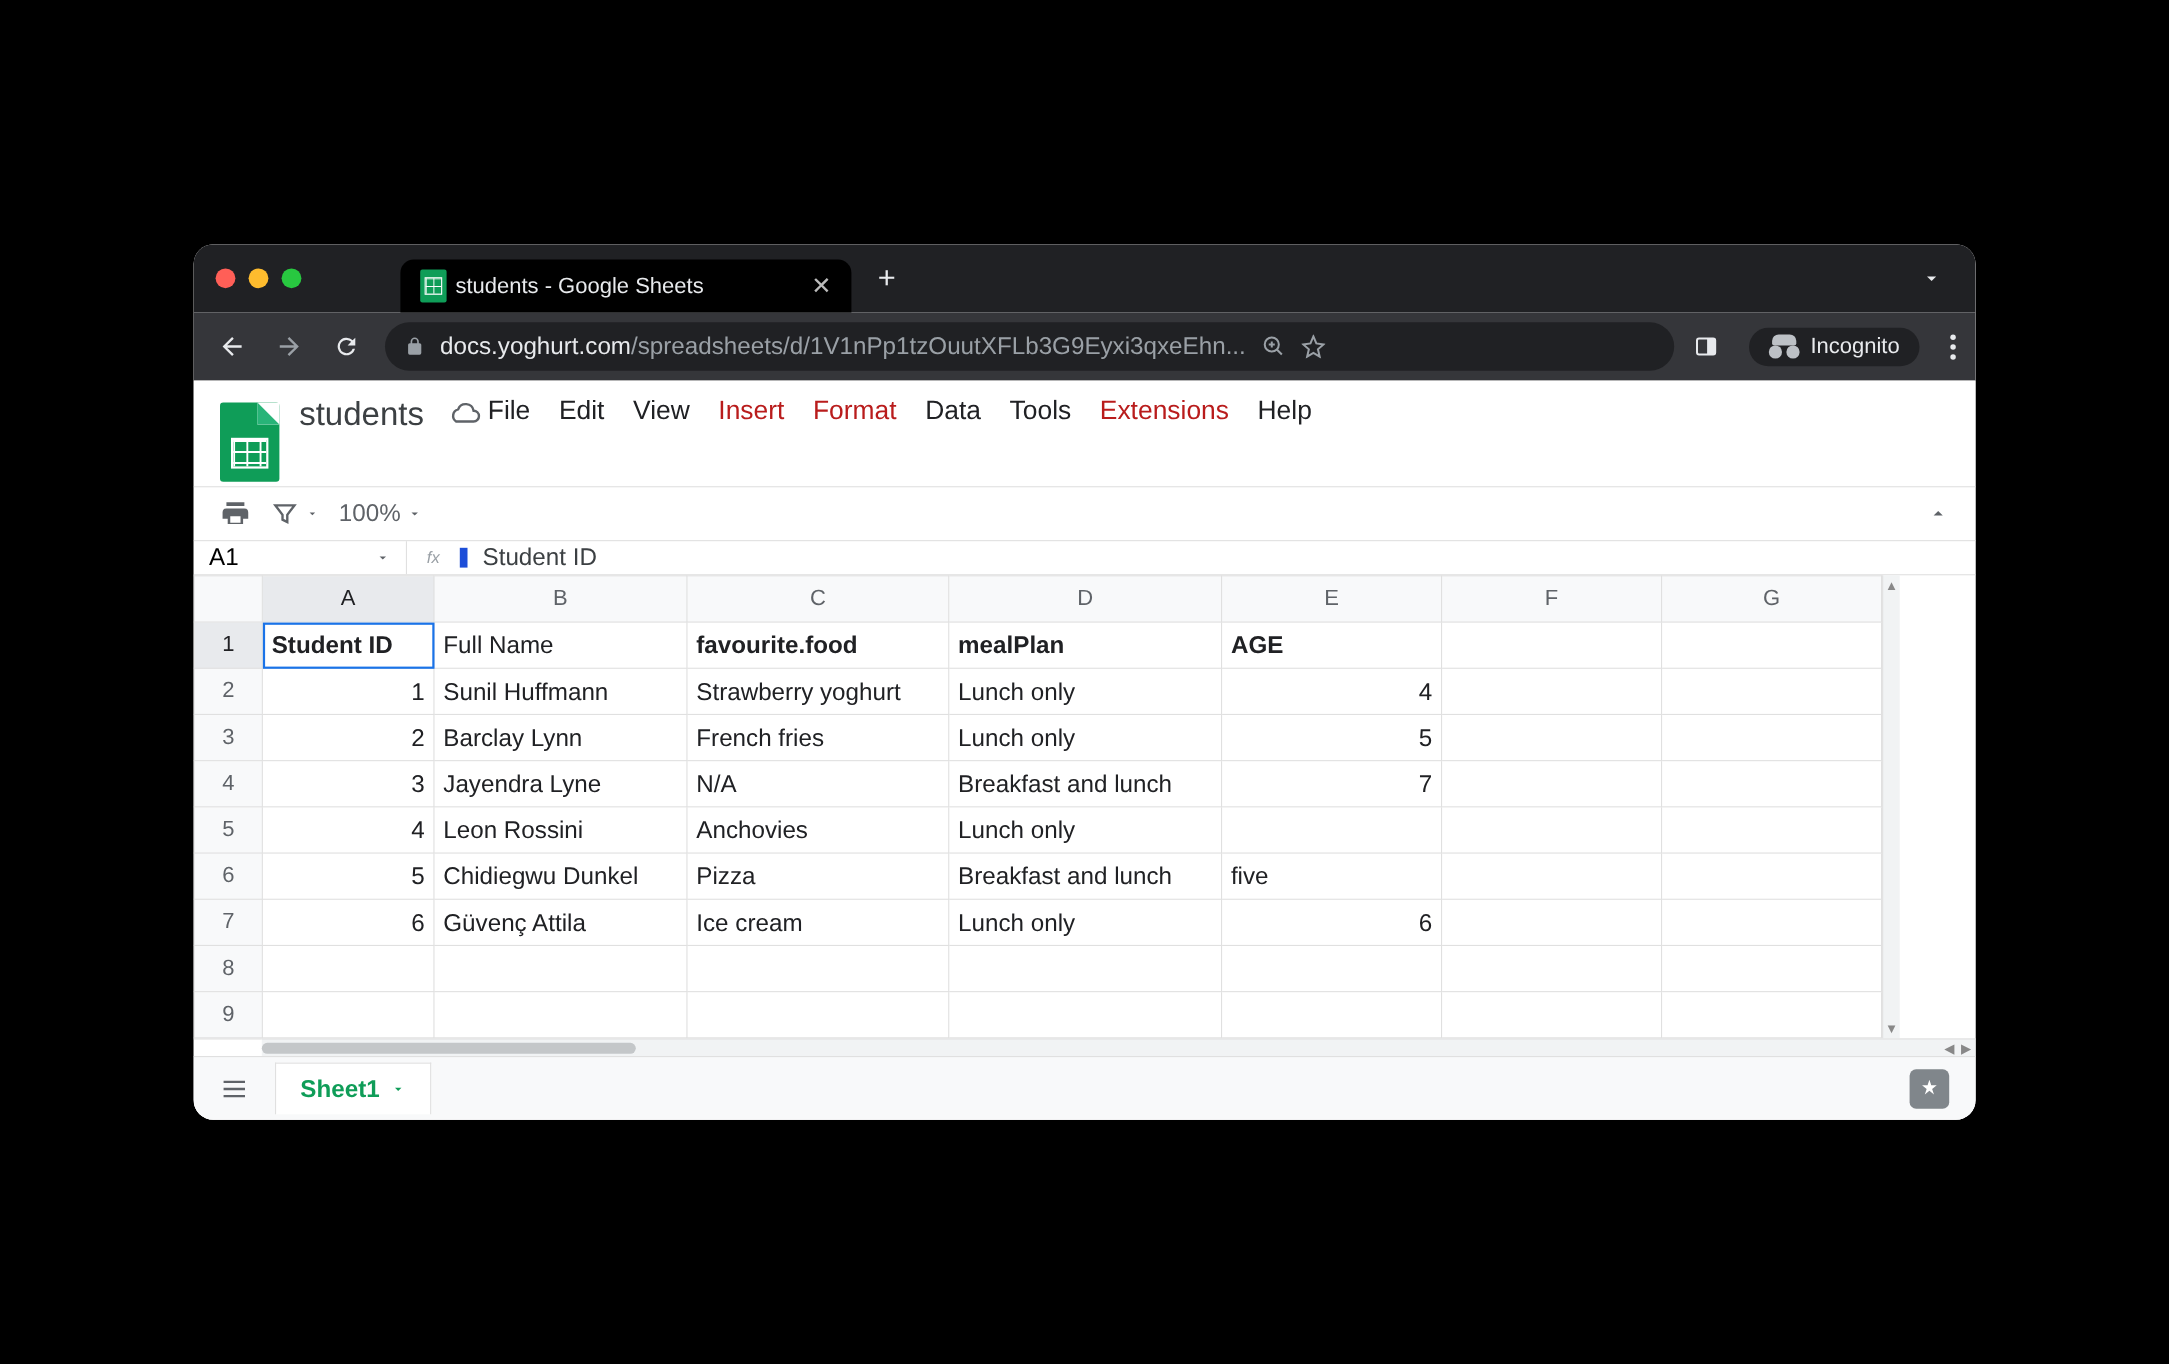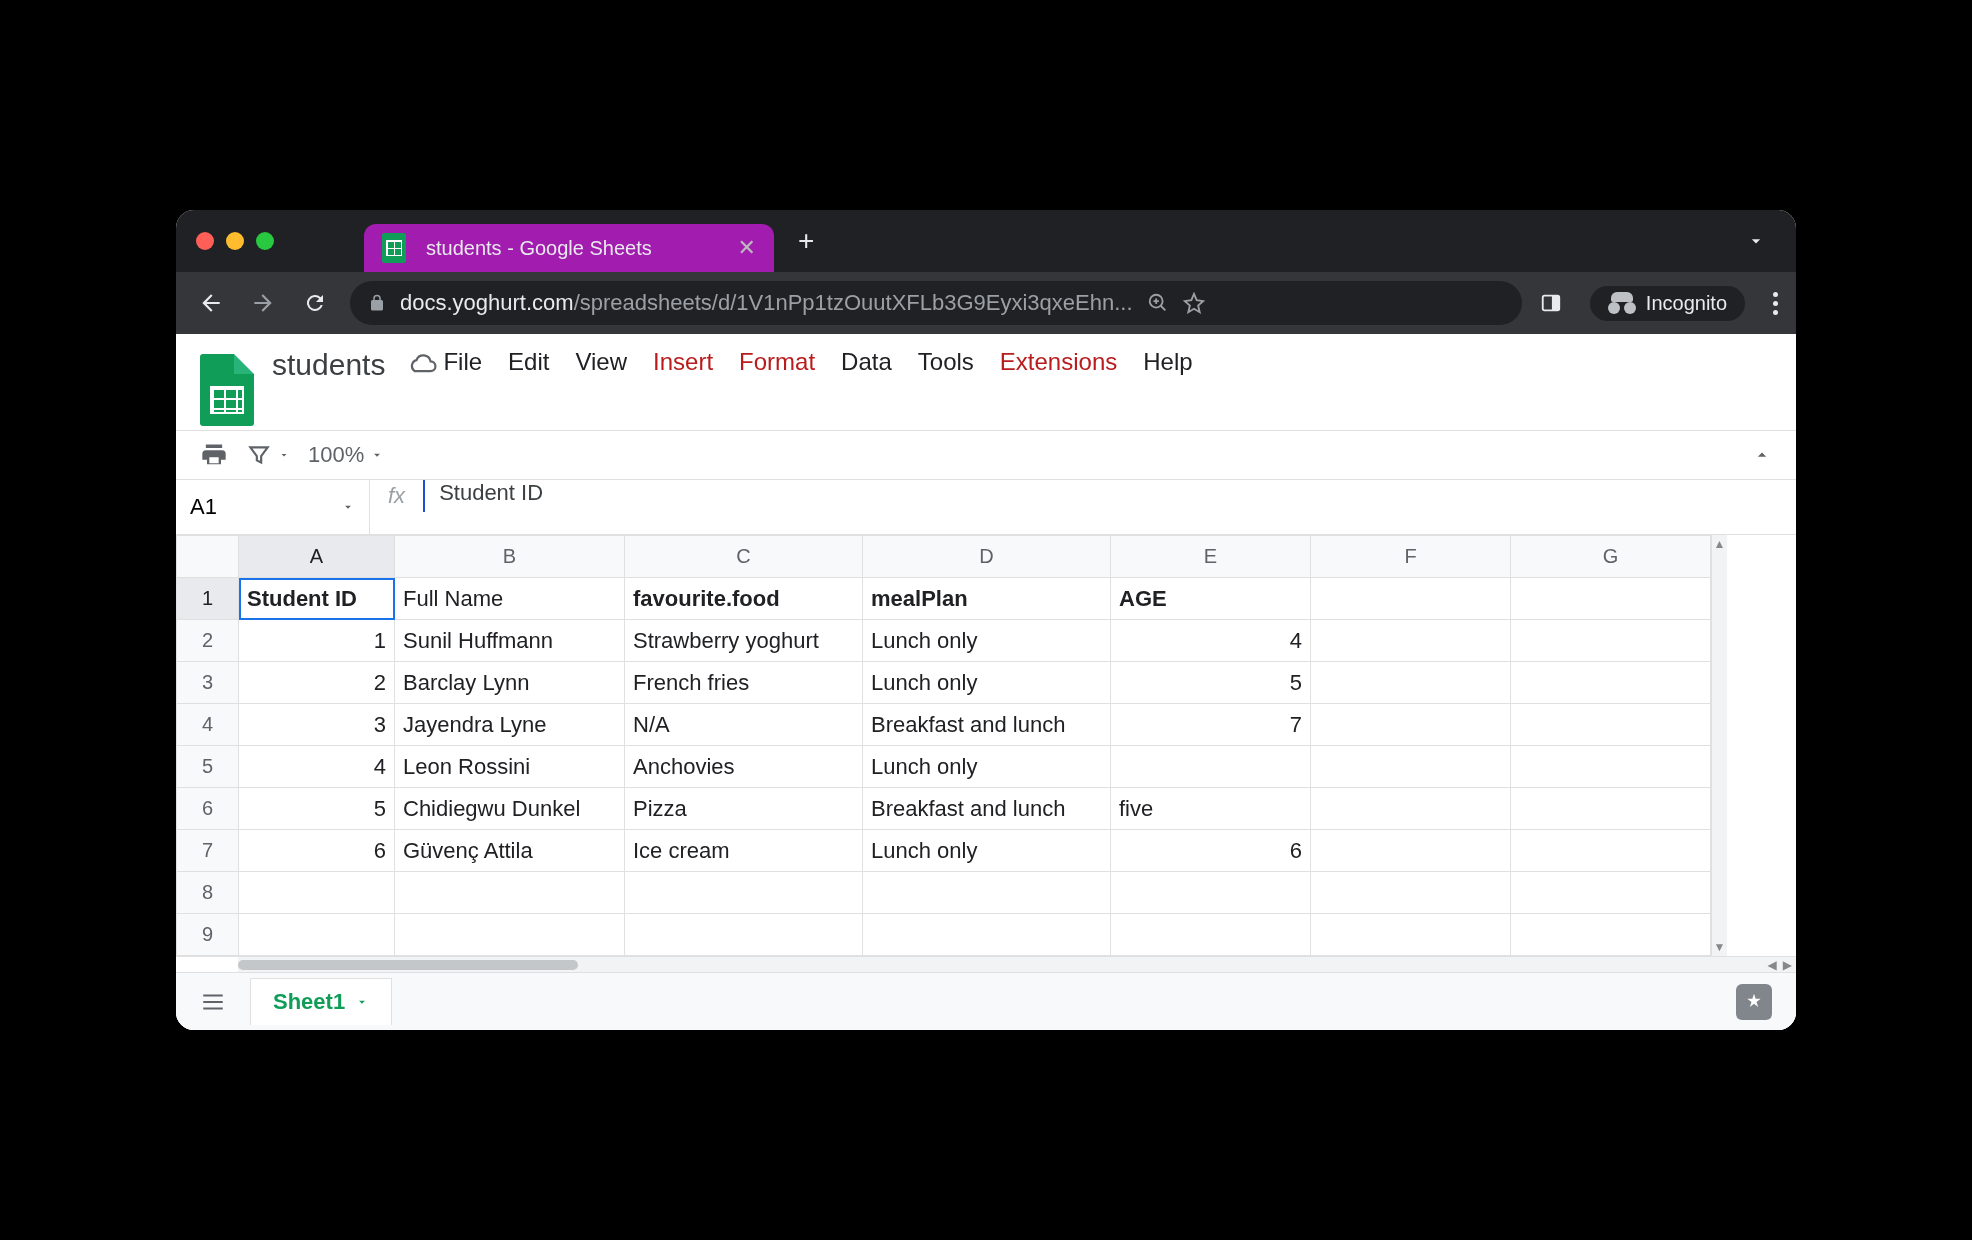--- a/index.html
+++ b/index.html
@@ -26,28 +26,28 @@
       display: flex;
       align-items: center;
       padding: 0 20px;
     }
     .traffic-lights { display: flex; gap: 12px; margin-right: 90px; }
     .tl { width: 18px; height: 18px; border-radius: 50%; }
     .tl.red { background: #ff5f57; }
     .tl.yellow { background: #febc2e; }
     .tl.green { background: #28c840; }
     .tab {
-      background: #a21caf;
+      background: #000000;
       height: 48px;
       min-width: 410px;
       display: flex;
       align-items: center;
       padding: 0 18px;
       border-radius: 12px 12px 0 0;
-      gap: 20px;
+      gap: 8px;
       color: #e8eaed;
       font-size: 20px;
       align-self: flex-end;
     }
     .sheets-favicon {
       width: 24px; height: 30px;
       background: #0f9d58;
       border-radius: 2px;
       display: flex; align-items: center; justify-content: center;
     }
@@ -150,33 +150,34 @@
       color: #5f6368;
       font-size: 22px;
     }
     .toolbar .tb-item { display: flex; align-items: center; gap: 6px; cursor: pointer; }
     .toolbar .spacer { flex: 1; }
     
     .formula-bar {
       border-top: 1px solid #e0e0e0;
       border-bottom: 1px solid #e0e0e0;
       display: flex;
-      height: 56px;
+      align-items: center;
+      height: 32px;
     }
     .name-box {
       width: 194px;
       padding: 0 14px;
       font-size: 22px;
       display: flex;
       align-items: center;
       justify-content: space-between;
       border-right: 1px solid #e0e0e0;
       height: 100%;
     }
-    .fx { font-style: italic; color: #9aa0a6; font-size: 22px; padding: 0 18px; border-right: 2px solid #1d4ed8; height: 60%; display: flex; align-items: center; }
+    .fx { font-style: italic; color: #9aa0a6; font-size: 15px; padding: 0 18px; border-right: 7px solid #1d4ed8; height: 60%; display: flex; align-items: center; }
     .formula-val { padding: 0 14px; font-size: 22px; color: #3c4043; flex: 1; }
     
     .grid-wrap { display: flex; }
     .grid {
       border-collapse: collapse;
       font-size: 22px;
     }
     .grid th, .grid td {
       border: 1px solid #e0e0e0;
       height: 42px;

